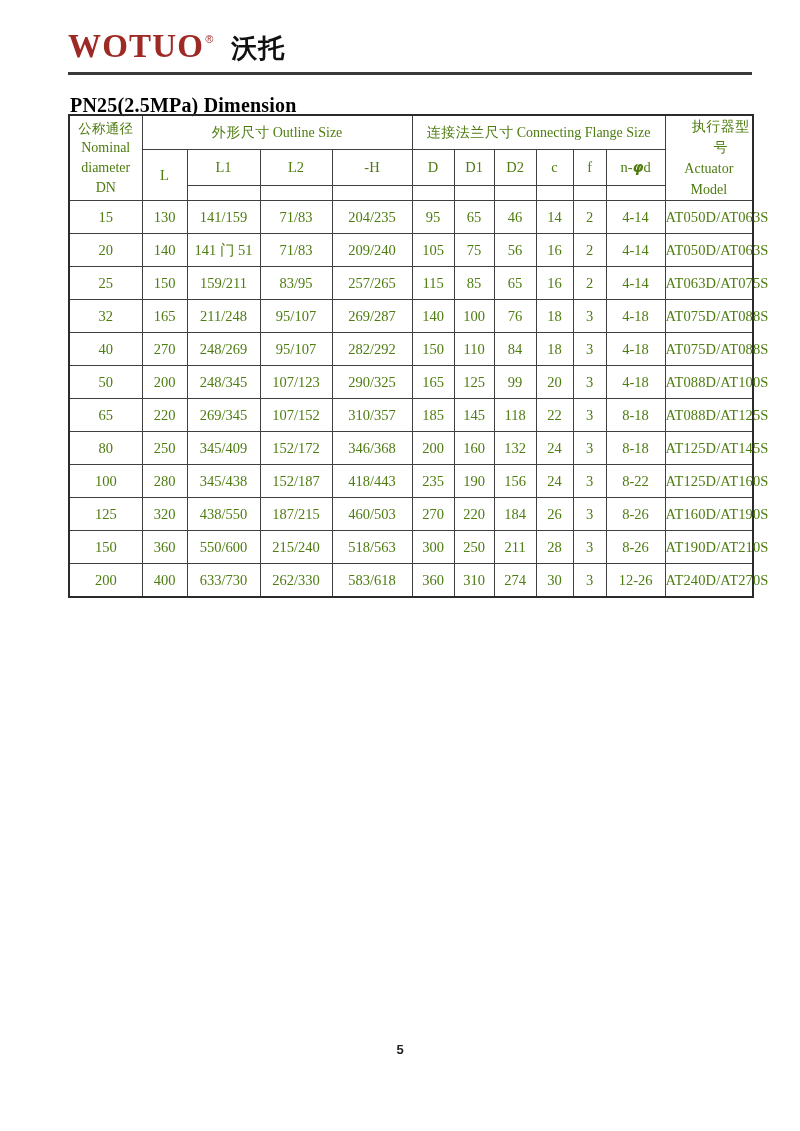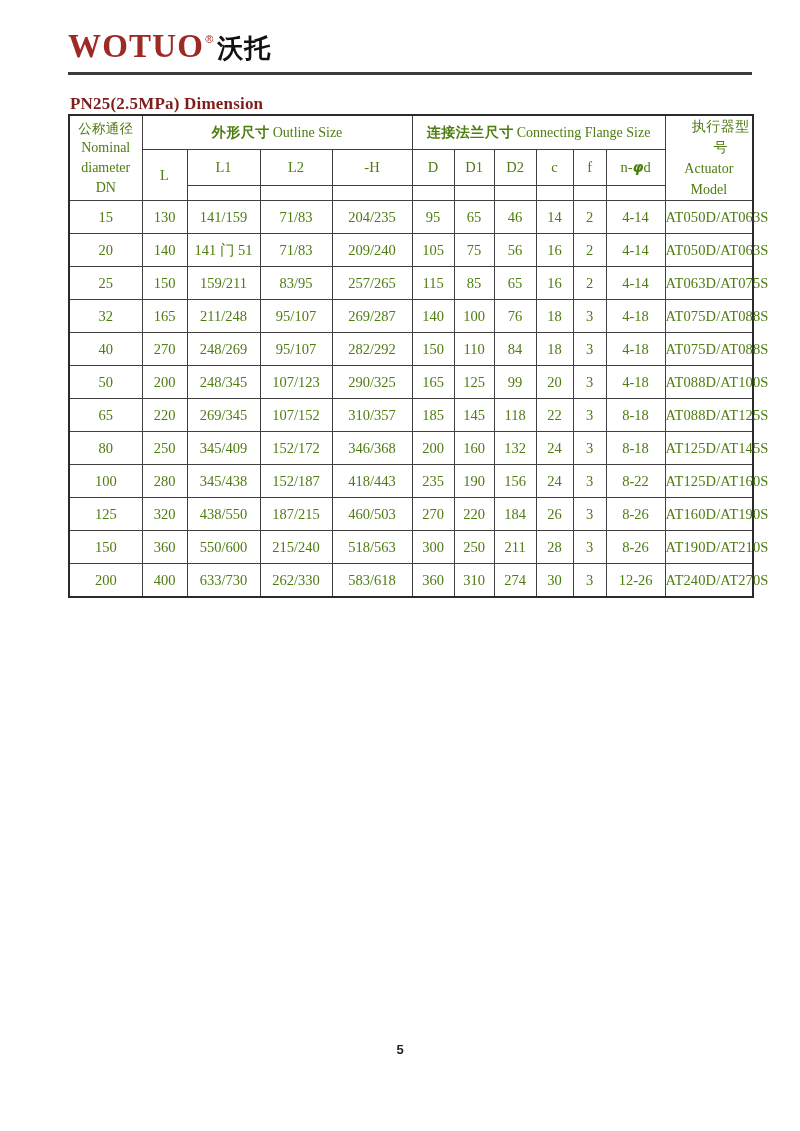--- a/index.html
+++ b/index.html
@@ -50,43 +50,43 @@
     position: relative;
     top: -14px;
     left: 1px;
     font-family: "Liberation Sans", sans-serif;
   }
   .logo-cn {
     font-family: "DejaVu Sans", "Liberation Sans", sans-serif;
     font-weight: bold;
     font-size: 26px;
     color: #111111;
-    margin-left: 5px;
+    margin-left: 19px;
     letter-spacing: 1px;
     line-height: 1;
   }
   .header-rule {
     position: absolute;
     left: 68px;
     top: 72px;
     width: 684px;
     height: 0;
     border-top: 3px solid #3a3a3a;
   }
 
   
   .table-title {
     position: absolute;
     left: 70px;
     top: 94px;
     font-family: "Liberation Serif", "DejaVu Serif", serif;
     font-weight: bold;
-    font-size: 17px;
+    font-size: 20px;
     letter-spacing: 0.2px;
-    color: #7f1d1d;
+    color: #000000;
   }
 
   
   .table-wrap {
     position: absolute;
     left: 68px;
     top: 114px;
     width: 684px;
   }
   table.dim {
@@ -103,21 +103,21 @@
     vertical-align: middle;
     font-weight: normal;
     padding: 0;
   }
   table.dim {
     border: 2px solid #2b2b2b;
   }
   .hdr-cn {
     font-family: "DejaVu Sans", "Liberation Sans", sans-serif;
     font-size: 14px;
-    font-weight: bold;
+    font-weight: normal;
     letter-spacing: 0.5px;
   }
   .hdr-en {
     font-family: "Liberation Serif", "DejaVu Serif", serif;
     font-size: 14px;
   }
   .span-head {
     height: 33px;
     line-height: 1.25;
   }

